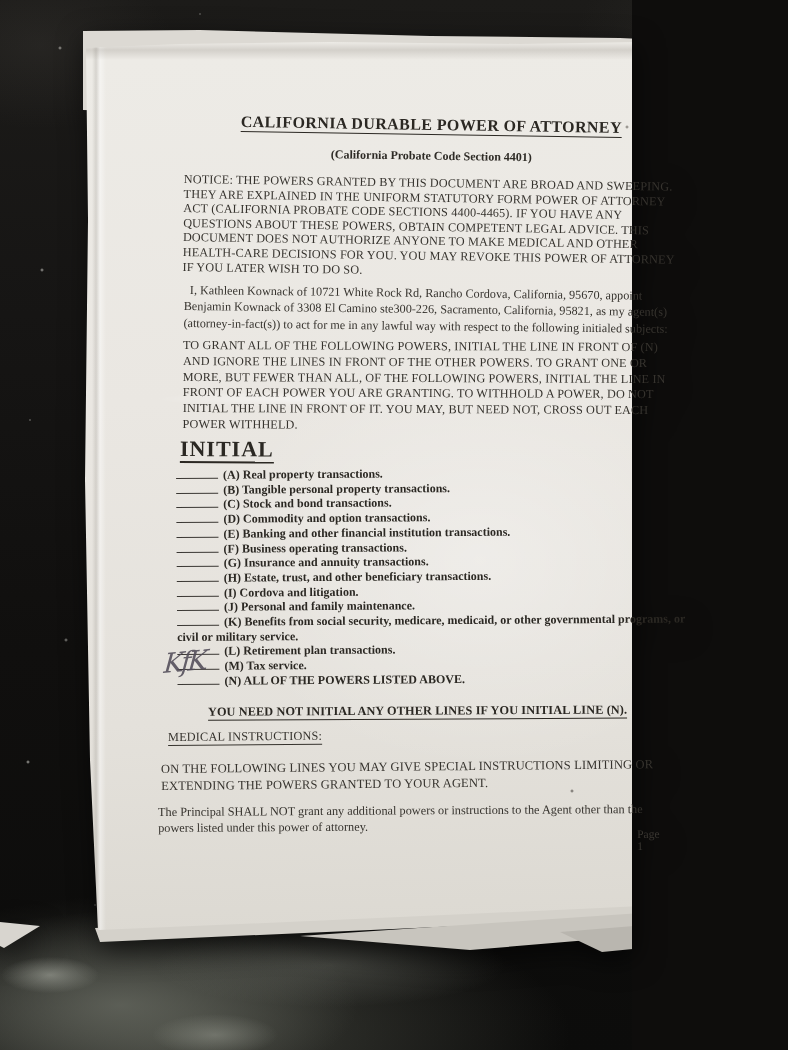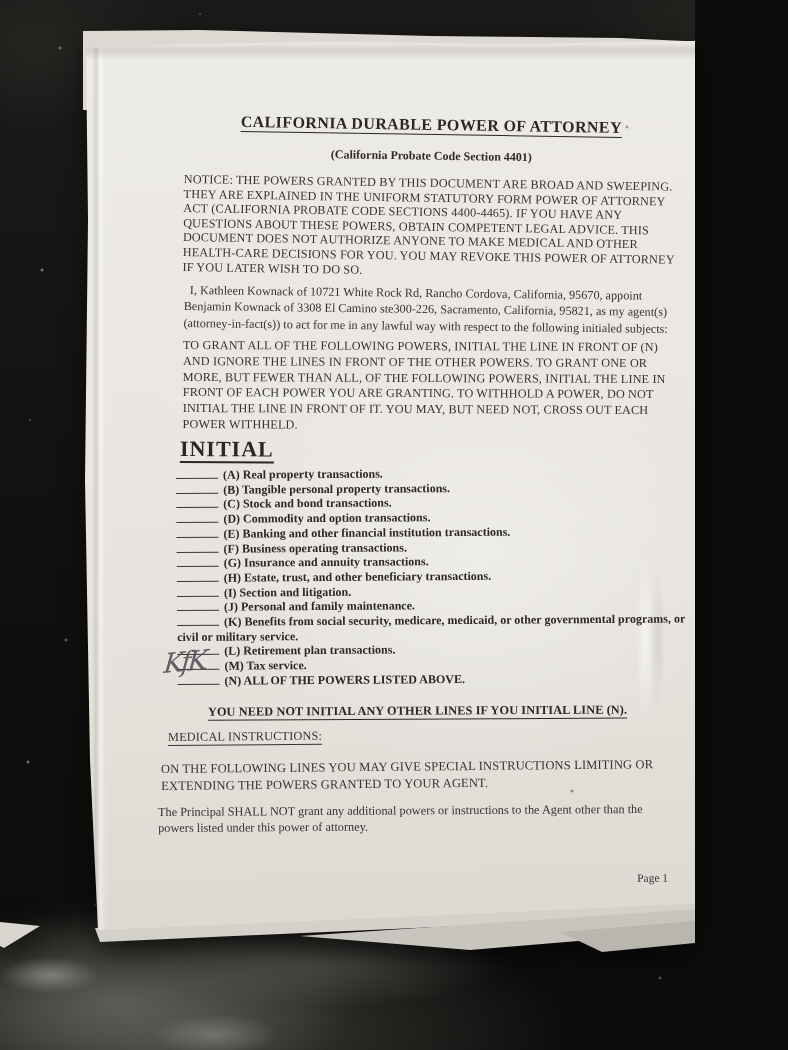--- a/index.html
+++ b/index.html
@@ -1,21 +1,21 @@
 <!DOCTYPE html>
 <html><head>
 <meta charset="utf-8">
 <style>
   html,body{margin:0;padding:0;}
   body{
     width:788px;height:1050px;overflow:hidden;
     font-family:"Liberation Serif","DejaVu Serif",serif;
     background:#0e0d0c;position:relative;
   }
-  .scene{position:absolute;inset:0;width:695px;height:1050px;}
+  .scene{position:absolute;inset:0;width:632px;height:1050px;}
 
   
   .backdrop{
     position:absolute;inset:0;
     background-color:#141312;
     background-image:
       
       radial-gradient(ellipse 70px 26px at 50px 975px, rgba(175,178,168,.55), rgba(175,178,168,0) 70%),
       radial-gradient(ellipse 90px 30px at 215px 1035px, rgba(150,153,143,.5), rgba(150,153,143,0) 70%),
       radial-gradient(ellipse 250px 60px at 330px 965px, rgba(130,133,124,.35), rgba(130,133,124,0) 70%),
@@ -124,21 +124,21 @@
     font-size:27px;letter-spacing:-3px;color:#514c58;opacity:.88;
     transform:rotate(-5deg) skewX(-10deg);transform-origin:left bottom;
   }
   .note-line{top:702px;left:160px;width:515px;text-align:center;transform:rotate(-.3deg);}
   .note-line span{font-weight:bold;font-size:12.3px;letter-spacing:.1px;color:#2b2823;
     border-bottom:1.6px solid #2b2823;padding-bottom:1px;white-space:nowrap;}
   .h-special{top:730px;left:168px;font-size:12.3px;transform:rotate(-.5deg);}
   .h-special span{border-bottom:1.2px solid #36332e;padding-bottom:.5px;}
   .p-follow{top:761px;left:161px;width:516px;font-size:12.5px;line-height:17px;transform:rotate(-.55deg);}
   .p-principal{top:805px;left:158px;width:522px;font-size:12.3px;line-height:15.5px;transform:rotate(-.35deg);}
-  .page-num{top:872px;left:637px;font-size:11.5px;color:#3a3732;transform:rotate(-.8deg);}
+  .page-num{top:828px;left:637px;font-size:11.5px;color:#3a3732;transform:rotate(-.8deg);}
 </style>
 </head>
 <body>
 
 <div class="scene">
   <div class="backdrop"></div>
 
   <div class="paper-stack">
     <div class="ply ply-top"></div>
     <div class="ply ply-bl"></div>
@@ -166,21 +166,21 @@
 
       <div class="blk powers">
         <div class="power-row"><span class="blank"></span><span>(A) Real property transactions.</span></div>
         <div class="power-row"><span class="blank"></span><span>(B) Tangible personal property transactions.</span></div>
         <div class="power-row"><span class="blank"></span><span>(C) Stock and bond transactions.</span></div>
         <div class="power-row"><span class="blank"></span><span>(D) Commodity and option transactions.</span></div>
         <div class="power-row"><span class="blank"></span><span>(E) Banking and other financial institution transactions.</span></div>
         <div class="power-row"><span class="blank"></span><span>(F) Business operating transactions.</span></div>
         <div class="power-row"><span class="blank"></span><span>(G) Insurance and annuity transactions.</span></div>
         <div class="power-row"><span class="blank"></span><span>(H) Estate, trust, and other beneficiary transactions.</span></div>
-        <div class="power-row"><span class="blank"></span><span>(I) Section and litigation.</span></div>
+        <div class="power-row"><span class="blank"></span><span>(I) Cordova and litigation.</span></div>
         <div class="power-row"><span class="blank"></span><span>(J) Personal and family maintenance.</span></div>
         <div class="power-row"><span class="blank"></span><span>(K) Benefits from social security, medicare, medicaid, or other governmental programs, or civil or military service.</span></div>
         <div class="power-row"><span class="blank"></span><span>(L) Retirement plan transactions.</span></div>
         <div class="power-row"><span class="blank"></span><span>(M) Tax service.</span></div>
         <div class="power-row row-n">
           <span class="blank"></span><span>(N) ALL OF THE POWERS LISTED ABOVE.</span>
           <span class="ink">KfK</span>
         </div>
       </div>
 

